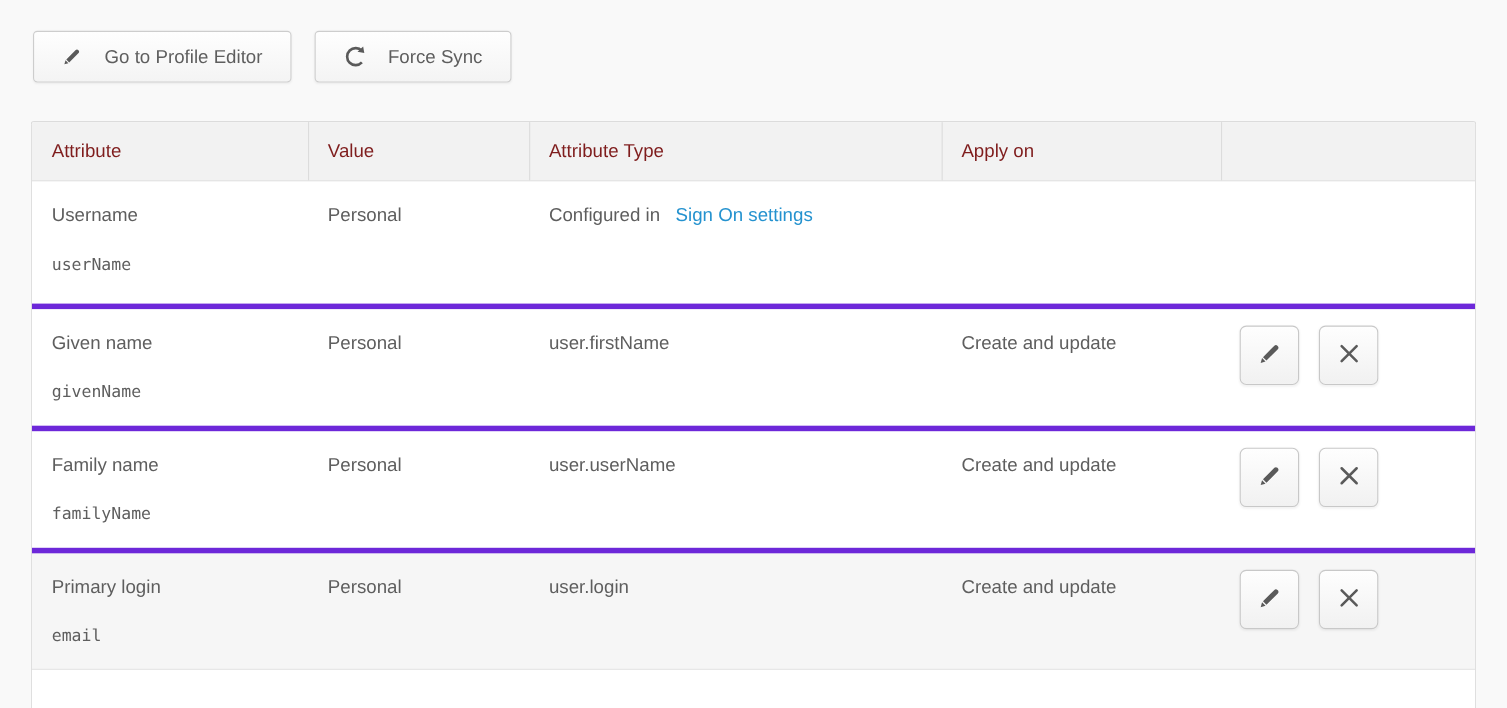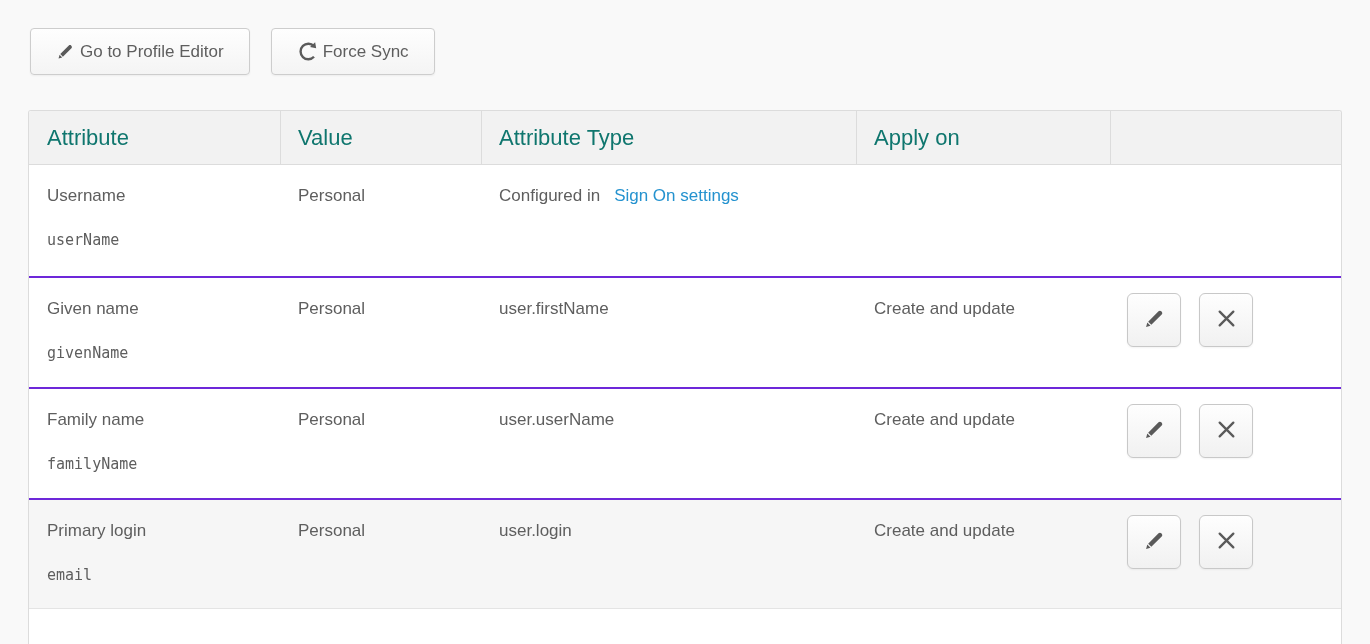--- a/index.html
+++ b/index.html
@@ -7,21 +7,21 @@
   body {
     background:#f9f9f9;
     font-family:"Liberation Sans", sans-serif;
     color:#5e5e5e;
     -webkit-font-smoothing:antialiased;
   }
 
   
   .toolbar { margin:28px 0 0 30px; display:flex; gap:21px; }
   .btn {
-    display:inline-flex; align-items:center; gap:5px;
+    display:inline-flex; align-items:center; gap:20px;
     height:47px; padding:0 25px;
     font-family:"Liberation Sans", sans-serif;
     font-size:17px; color:#5e5e5e;
     background:linear-gradient(#fefefe,#f4f4f4);
     border:1px solid #cdcdcd; border-radius:4px;
     box-shadow:0 1px 2px rgba(0,0,0,.05);
     cursor:pointer;
   }
   .btn .ic { display:inline-flex; }
 
@@ -36,35 +36,35 @@
   }
   .thead {
     display:grid;
     grid-template-columns:252px 201px 375px 254px auto;
     height:54px;
     background:#f2f2f2;
     border-bottom:1px solid #dcdcdc;
     align-items:center;
   }
   .th {
-    font-size:22px; color:#0f766e;
+    font-size:17px; color:#7f1d1d;
     padding-left:17px;
     height:100%;
     display:flex; align-items:center;
   }
   .th:not(:last-child) { border-right:1px solid #dcdcdc; }
   .th:first-child { padding-left:18px; }
 
   .tr {
     display:grid;
     grid-template-columns:252px 201px 375px 254px auto;
     height:111px;
     background:#fff;
   }
-  .tr + .tr { border-top:2px solid #6d28d9; }
+  .tr + .tr { border-top:5px solid #6d28d9; }
   .tr.highlight { background:#f6f6f6; border-bottom:1px solid #e4e4e4; }
 
   .td { padding:21px 10px 0 17px; font-size:17px; color:#5e5e5e; }
   .td.col-attr { padding-left:18px; }
   .attr-primary { font-size:17px; line-height:20px; }
   .attr-mono {
     margin-top:25px;
     font-family:"DejaVu Sans Mono", monospace;
     font-size:15px; color:#5e5e5e;
   }

